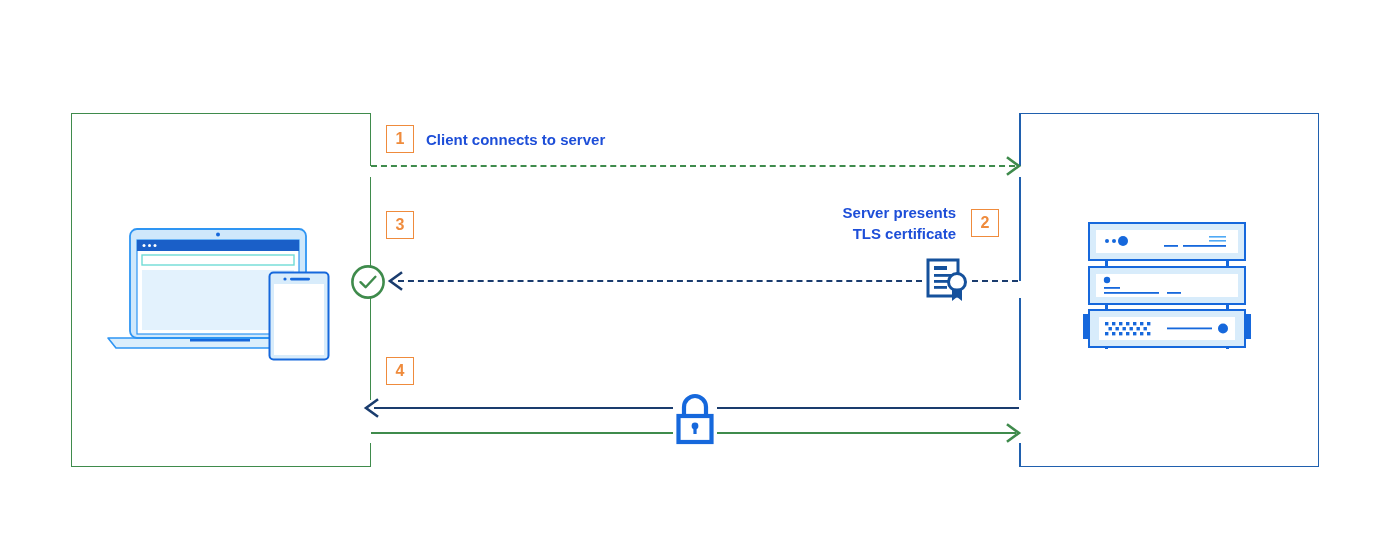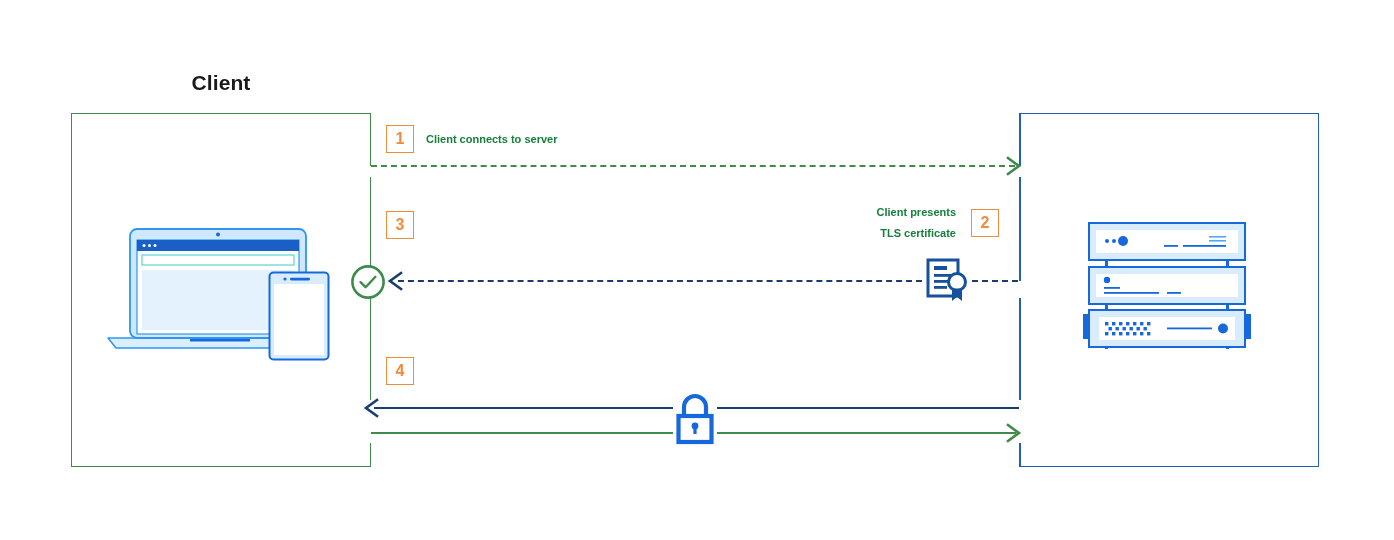--- a/index.html
+++ b/index.html
@@ -87,23 +87,23 @@
     width: 28px; height: 28px;
     border: 1.5px solid #ef8b3c;
     color: #ef8b3c;
     font-size: 16px;
     font-weight: bold;
     line-height: 25px;
     text-align: center;
   }
   .step-label {
     position: absolute;
-    font-size: 11px;
+    font-size: 15px;
     font-weight: bold;
-    color: #15803d;
+    color: #1d4ed8;
     line-height: 21px;
     white-space: pre-line;
   }
 
   #badge-1 { left: 386px; top: 125px; }
   #label-1 { left: 426px; top: 129px; }
 
   #badge-3 { left: 386px; top: 211px; }
   #label-3 { left: 426px; top: 204px; }
 
@@ -156,21 +156,20 @@
   #client-device { left: 104px; top: 221px; }
 
   
   #server-rack { left: 1083px; top: 221px; }
 </style>
 </head>
 <body>
 
 <div id="diagram">
 
-  <div class="endpoint-title" id="client-title">Client</div>
 
   <div class="endpoint-box" id="client-box"></div>
   <div class="abs" id="client-box-edge-top"></div>
   <div class="abs" id="client-box-edge-mid"></div>
   <div class="abs" id="client-box-edge-mid2"></div>
   <div class="abs" id="client-box-edge-bot"></div>
 
   <div class="endpoint-box" id="server-box"></div>
   <div class="abs" id="server-box-edge-top"></div>
   <div class="abs" id="server-box-edge-mid"></div>
@@ -279,21 +278,21 @@
 
   <div class="step-badge" id="badge-3">3</div>
   <div class="abs" id="check-icon">
     <svg width="36" height="36" viewBox="0 0 36 36" xmlns="http://www.w3.org/2000/svg">
       <circle cx="18" cy="18" r="15.6" fill="#ffffff" stroke="#3f8b4c" stroke-width="2.6"></circle>
       <path d="M10.5 18.2 L15.6 23.2 L25.4 12.8" fill="none" stroke="#3f8b4c" stroke-width="2.4" stroke-linecap="round" stroke-linejoin="round"></path>
     </svg>
   </div>
 
   <div class="step-badge" id="badge-2">2</div>
-  <div class="step-label" id="label-2">Client presents
+  <div class="step-label" id="label-2">Server presents
 TLS certificate</div>
   <div class="dash-line-navy" id="arrow2-line-a"></div>
   <div class="dash-line-navy" id="arrow2-line-b"></div>
   <div class="arrowhead" style="left:387px; top:271px;">
     <svg width="16" height="20" viewBox="0 0 16 20" xmlns="http://www.w3.org/2000/svg">
       <path d="M14 2 L3 10 L14 18" fill="none" stroke="#1a3c6e" stroke-width="2.6" stroke-linecap="square" stroke-linejoin="miter"></path>
     </svg>
   </div>
   <div class="abs" id="cert-icon">
     <svg width="48" height="48" viewBox="0 0 48 48" xmlns="http://www.w3.org/2000/svg">

